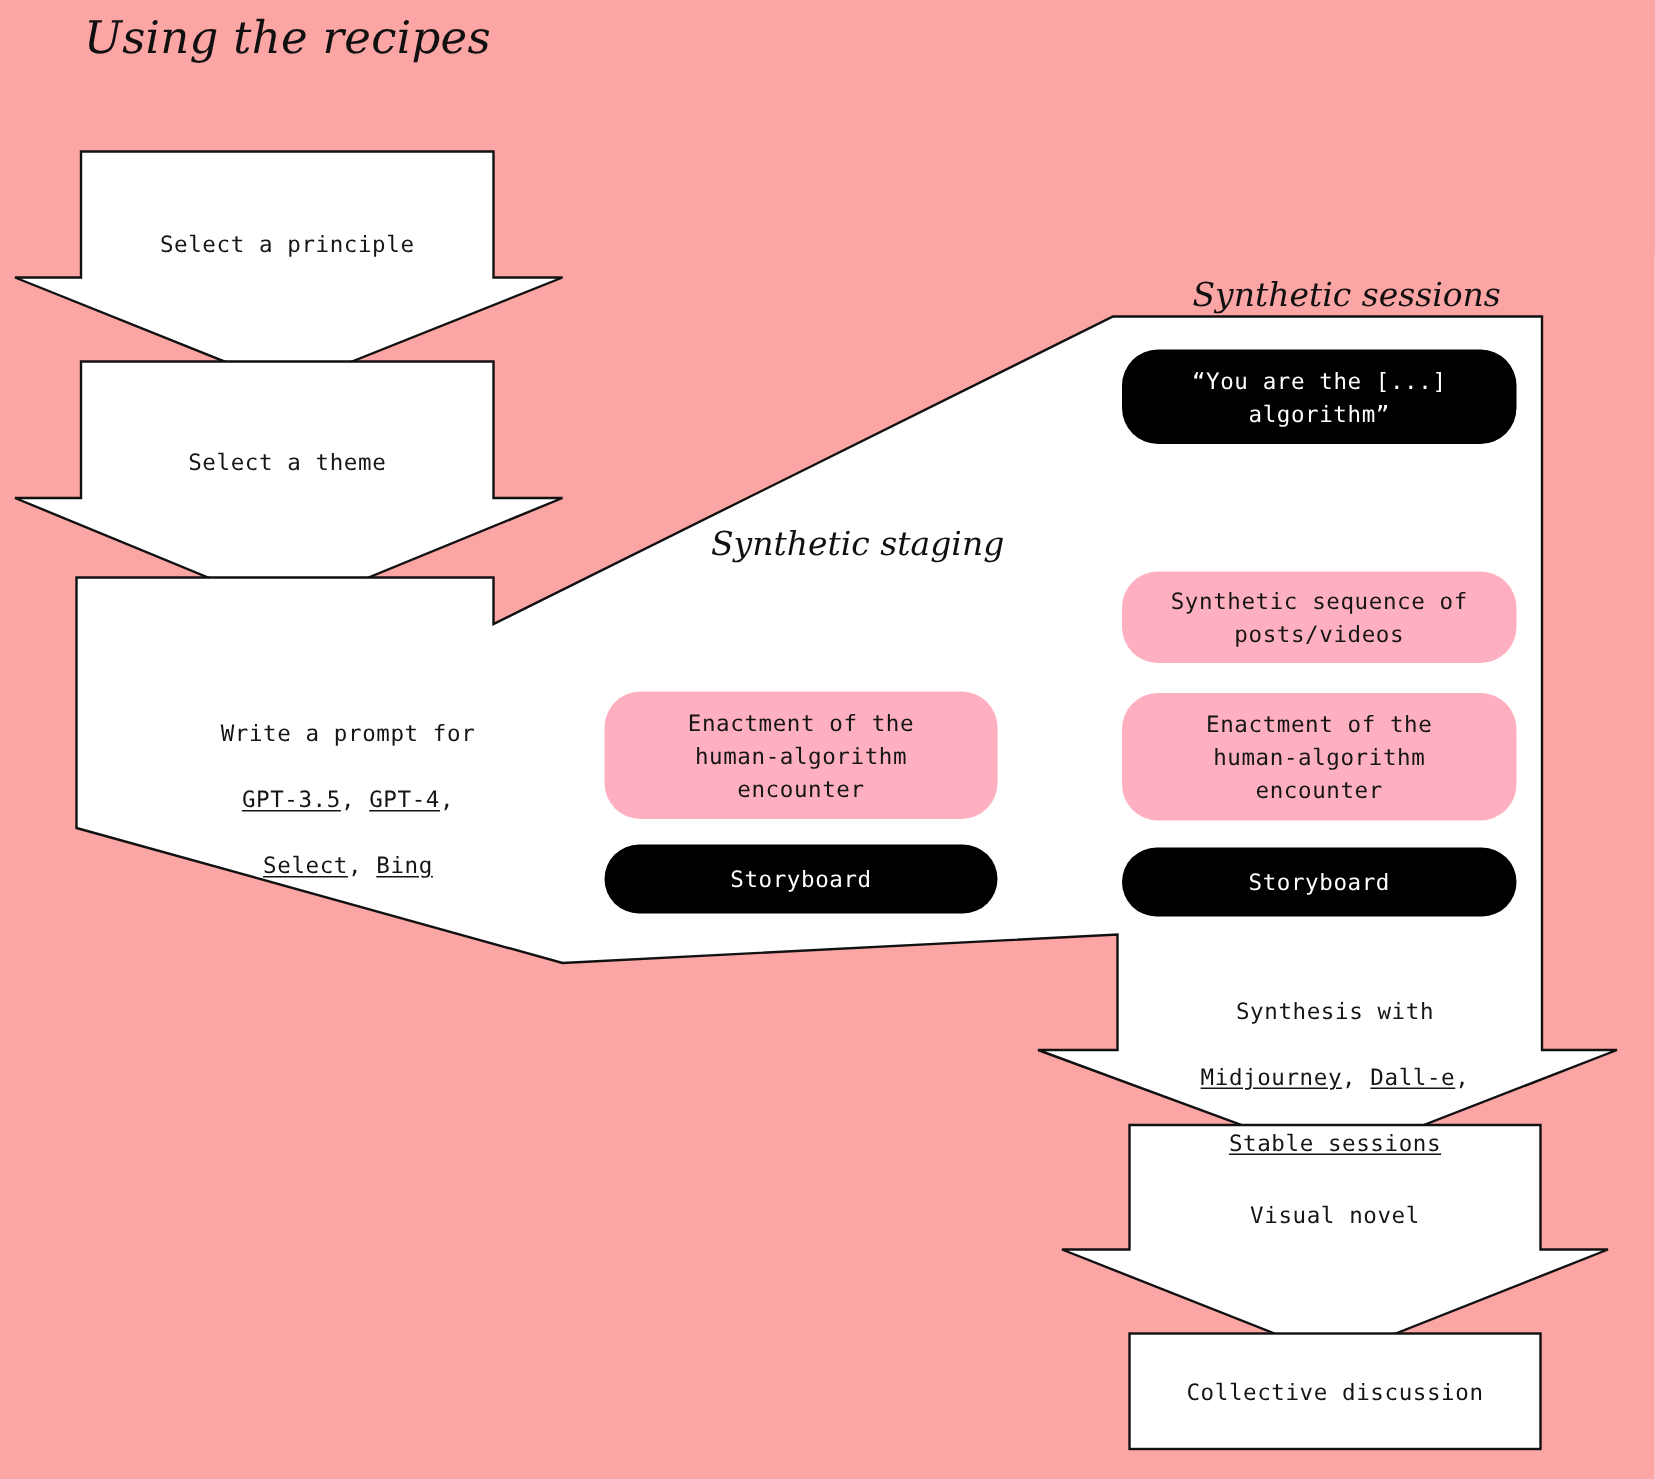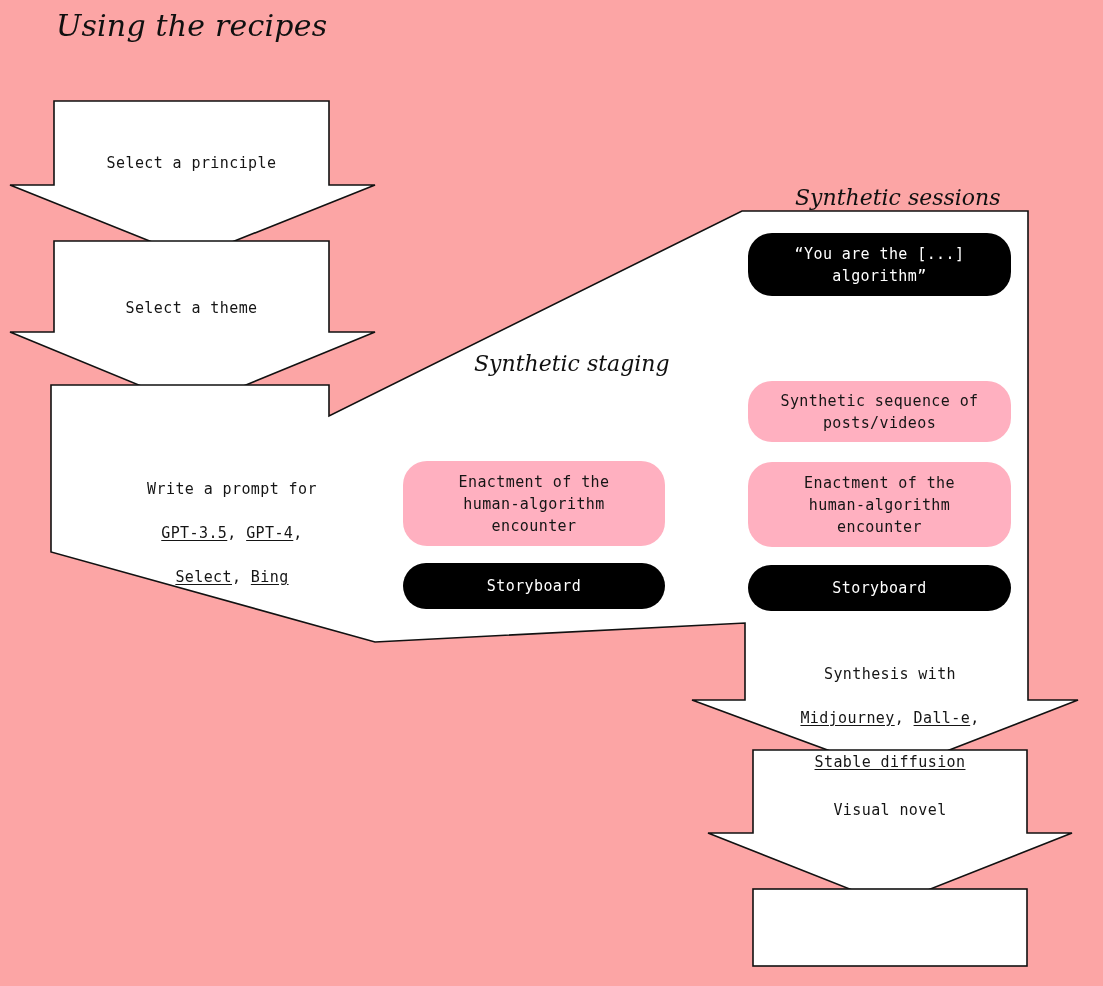--- a/index.html
+++ b/index.html
@@ -119,25 +119,26 @@
 
   <div class="flow-text" style="left:51px; top:456px; width:278px;margin-left:42px;">
     <span>Write a prompt for</span><br>
     <u>GPT-3.5</u><span>, </span><u>GPT-4</u><span>,</span><br>
     <u>Select</u><span>, </span><u>Bing</u>
   </div>
 
   <div class="flow-text" style="left:753px; top:641px; width:274px;">
     <span>Synthesis with</span><br>
     <u>Midjourney</u><span>, </span><u>Dall-e</u><span>,</span><br>
-    <u>Stable diffusion</u>
+    <u>Stable sessions</u>
   </div>
 
   <div class="flow-text" style="left:753px; top:799px; width:274px;">Visual novel</div>
 
+  <div class="flow-text" style="left:753px; top:917px; width:274px;">Collective discussion</div>
 
   <div class="pill pink" style="left:403px; top:461px; width:262px; height:85px;">Enactment of the
 human-algorithm
 encounter</div>
   <div class="pill black" style="left:403px; top:563px; width:262px; height:46px;">Storyboard</div>
 
   <div class="pill black" style="left:748px; top:233px; width:263px; height:63px;">“You are the [...]
 algorithm”</div>
   <div class="pill pink" style="left:748px; top:381px; width:263px; height:61px;">Synthetic sequence of
 posts/videos</div>

